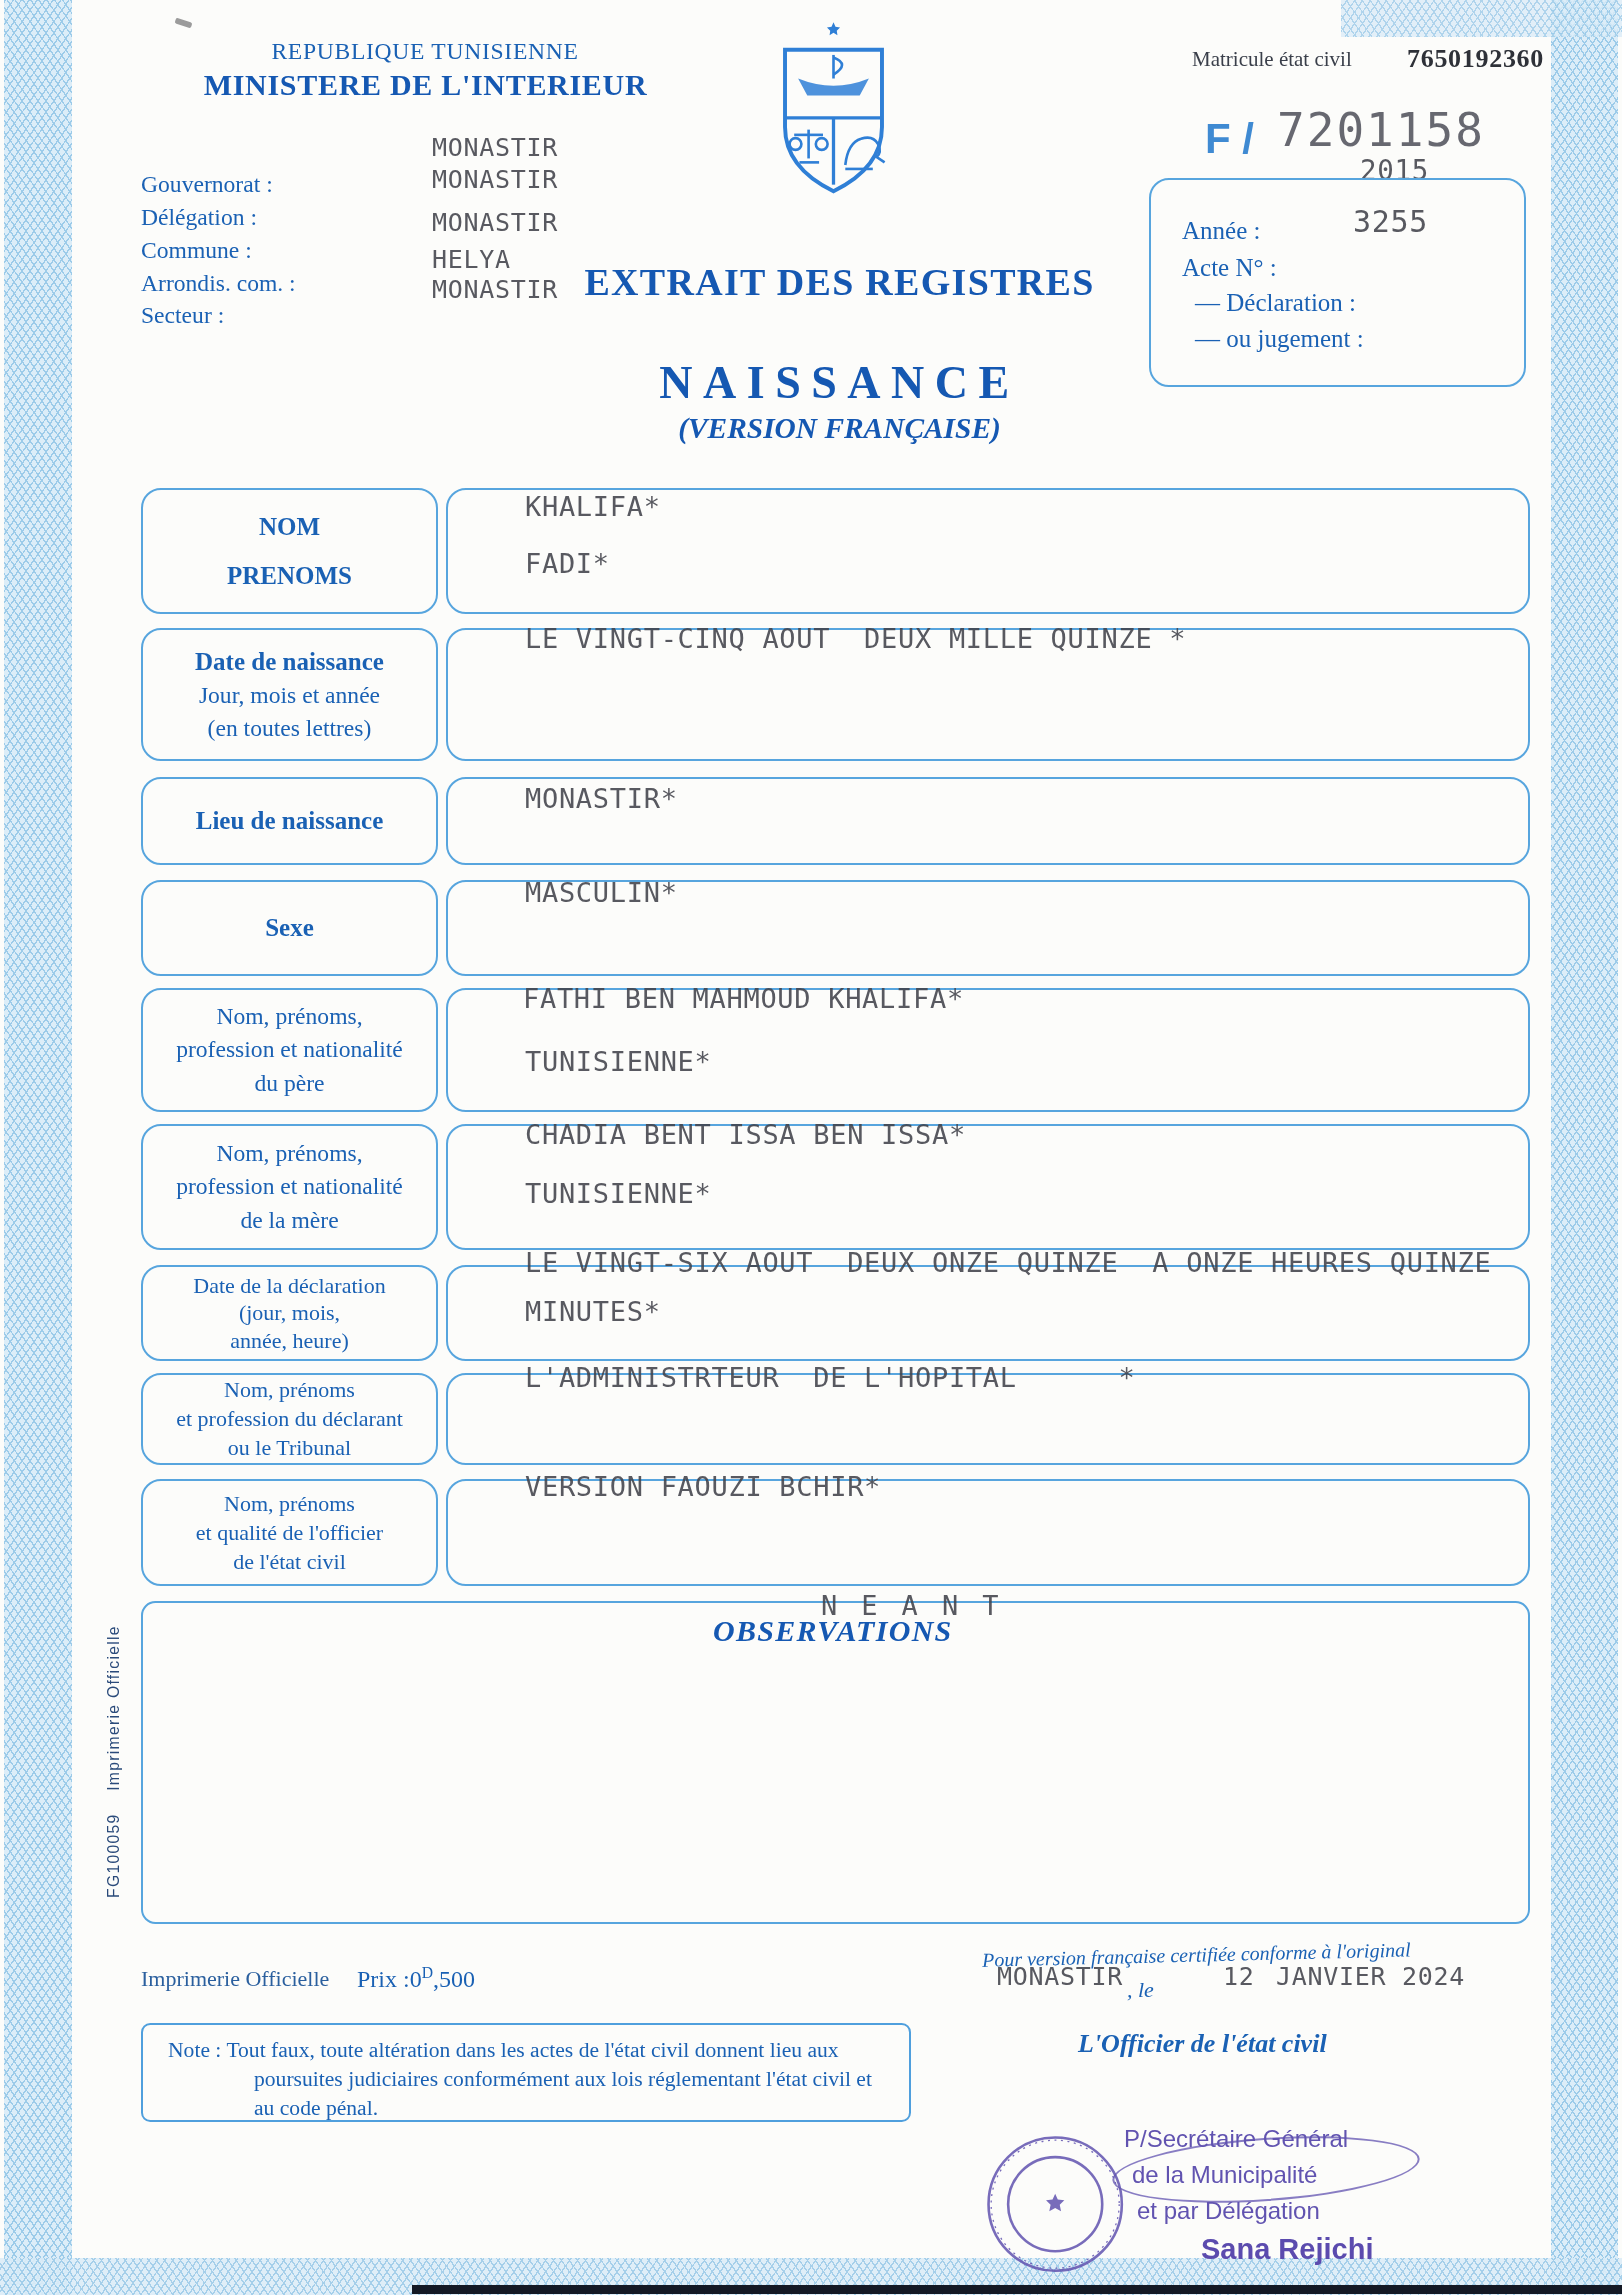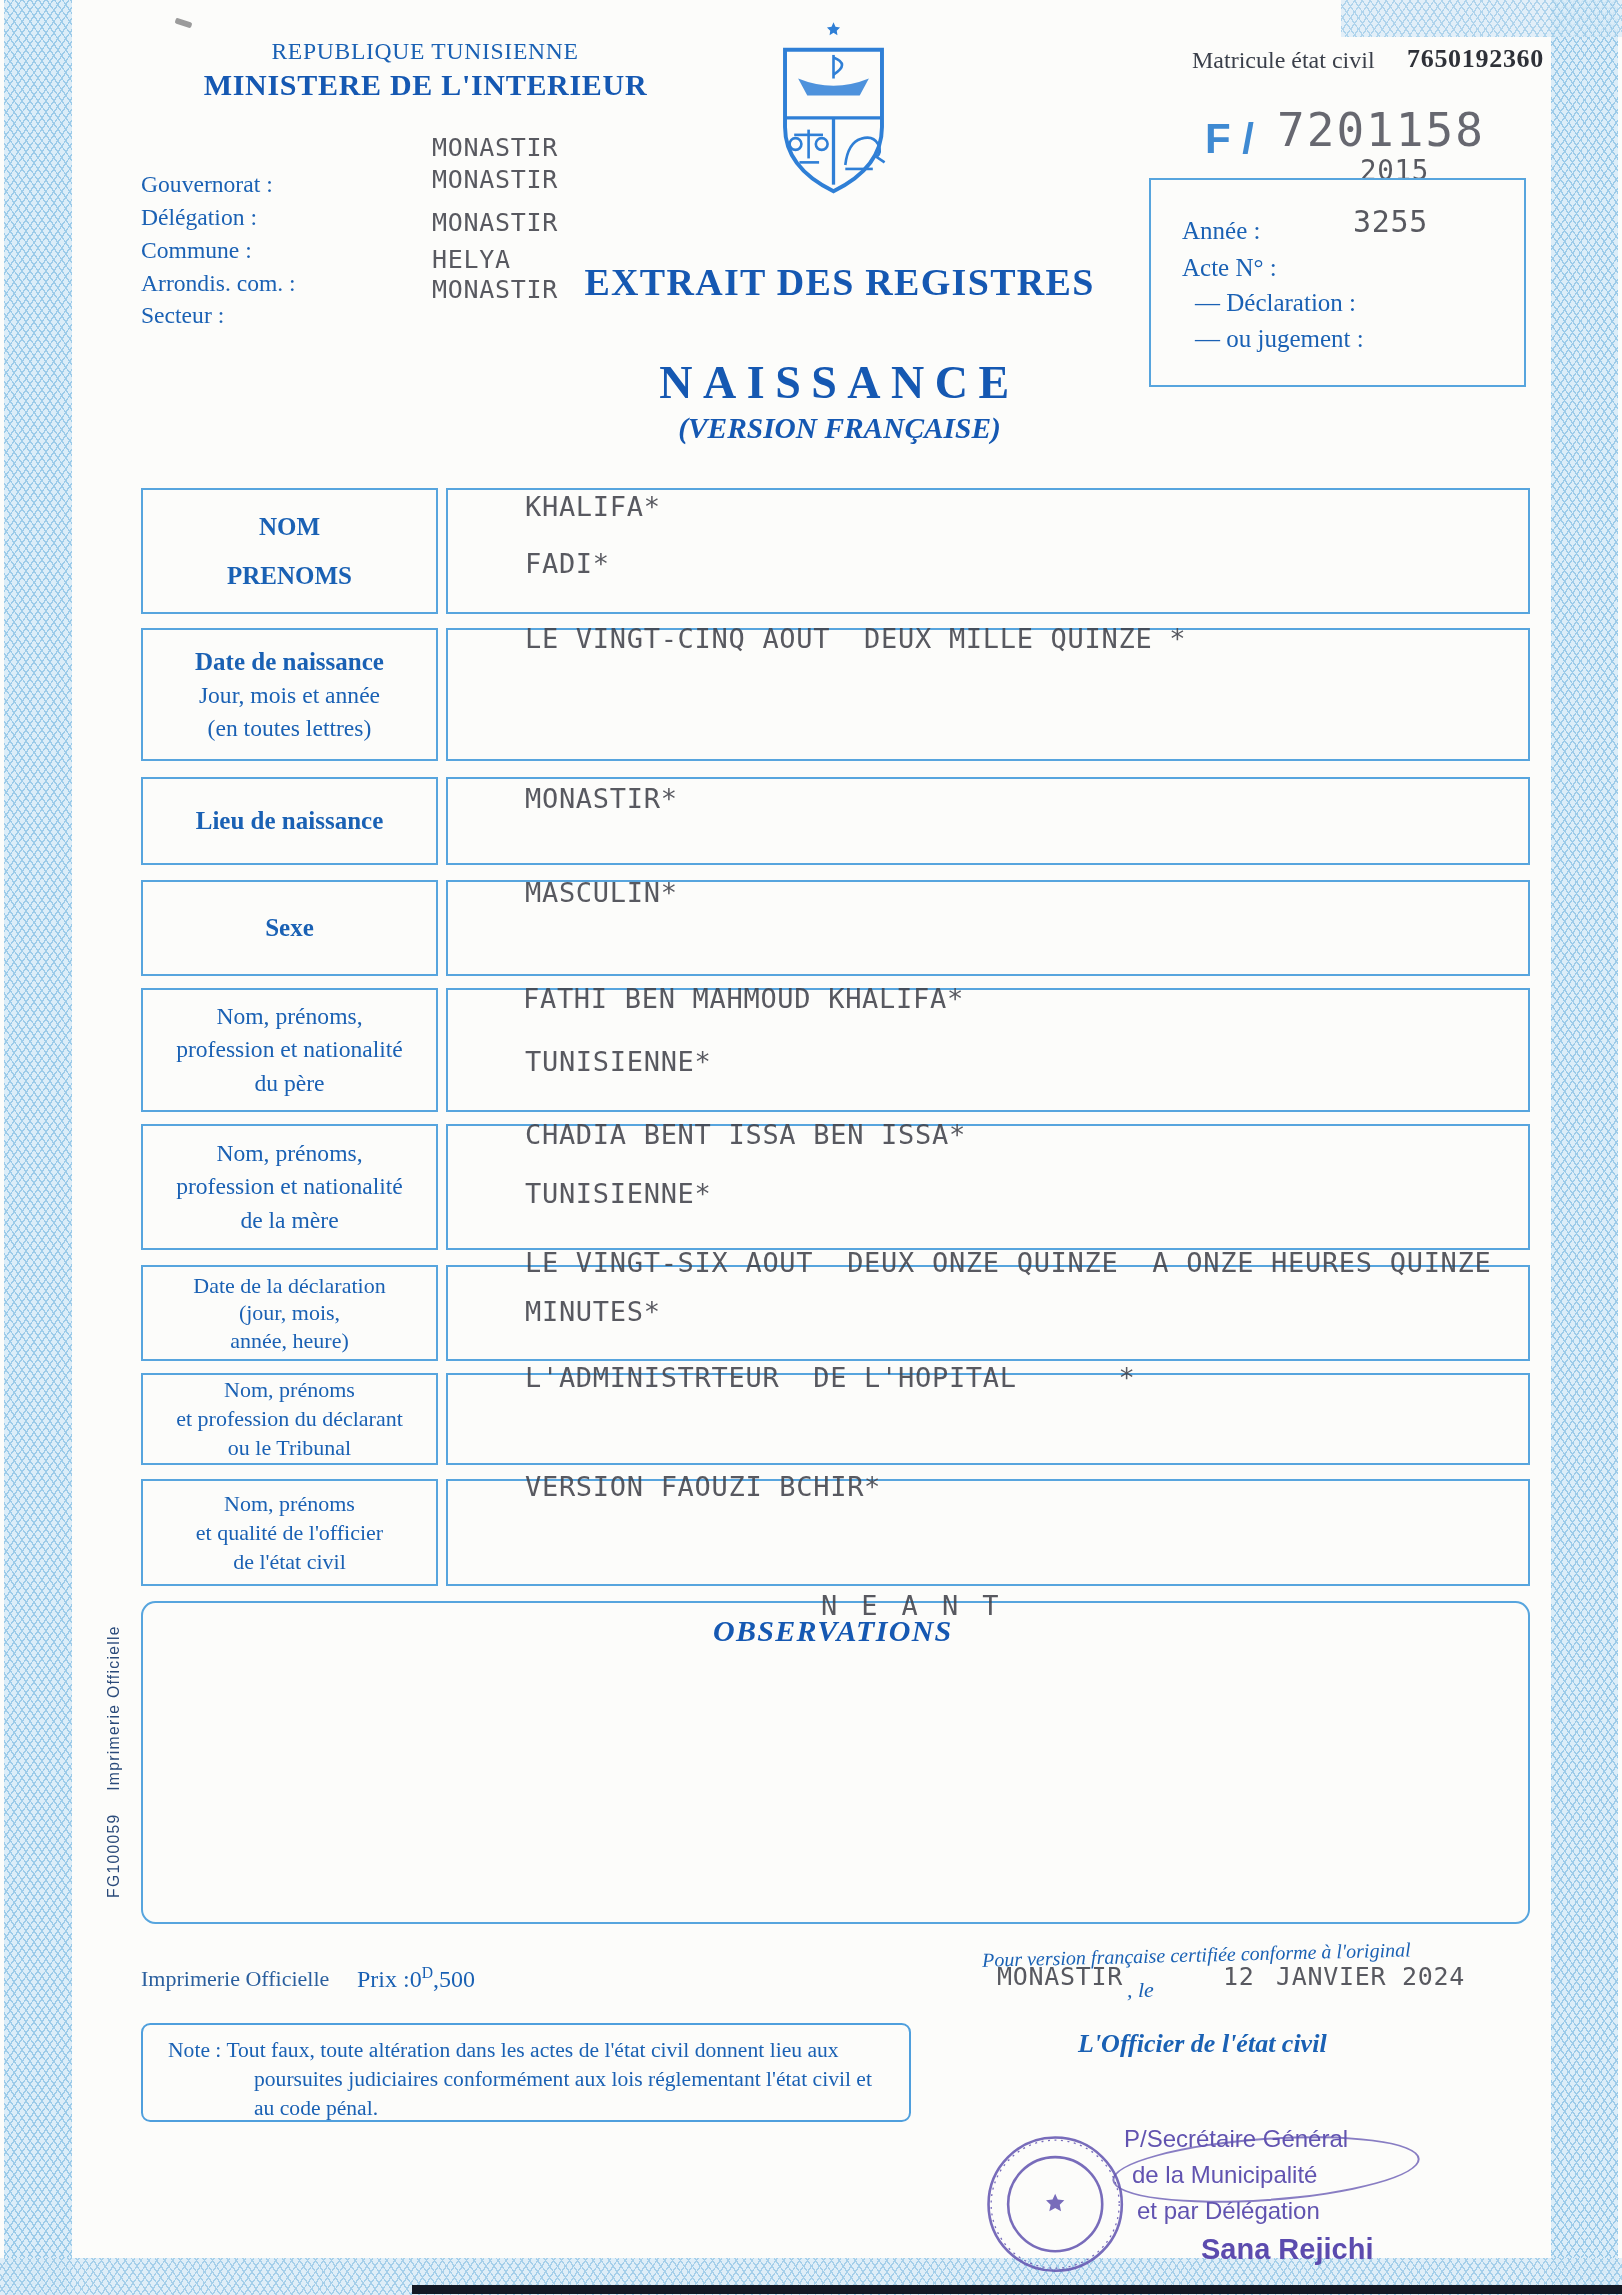--- a/index.html
+++ b/index.html
@@ -11,21 +11,21 @@
   .guil{position:absolute;
     background:
       repeating-linear-gradient(55deg, rgba(255,255,255,0) 0 5.2px, #9ccbe9 5.2px 6.5px),
       repeating-linear-gradient(-55deg, rgba(255,255,255,0) 0 5.2px, #9ccbe9 5.2px 6.5px),
       #dcedf8;}
   .blue{color:#1a61b4}
   .title-blue{color:#1558b2}
   .typed{font-family:"DejaVu Sans Mono","Liberation Mono",monospace;color:#42434b;
          opacity:.88;font-size:27px;letter-spacing:0.7px;white-space:pre}
   .typed.small{font-size:25px}
-  .box{border:2px solid #57a5de;border-radius:0;background:transparent}
+  .box{border:2px solid #57a5de;border-radius:20px;background:transparent}
   .row-label{left:141px;width:297px;display:flex;flex-direction:column;justify-content:center;
              align-items:center;text-align:center;gap:6.5px;padding:3.9px}
   .row-value{left:446px;width:1084px}
   .lbl{font-size:23.6px;color:#1a61b4;line-height:1.25}
   .lbl.b{font-weight:bold;font-size:25px}
   .admin-label{font-size:23.6px;color:#1a61b4}
   .acte-label{font-size:25px;color:#1a61b4}
   .hdr-center{text-align:center}
   .side-code{transform:rotate(-90deg);transform-origin:0 0;font-size:15.7px;color:#2a4a7a;
              font-family:"Liberation Sans",sans-serif;letter-spacing:1.3px;white-space:pre}
@@ -41,21 +41,21 @@
   <div class="guil" style="left:3.9px;top:0;width:68px;height:2295px"></div>
   <div class="guil" style="left:1551px;top:0;width:67px;height:2295px"></div>
   <div class="guil" style="left:0;top:2258px;width:1623px;height:38px;opacity:.9"></div>
   <div class="guil" style="left:1341px;top:0;width:281px;height:37px;opacity:.8"></div>
 
   <div class="abs" style="left:175px;top:19.6px;width:17px;height:5.9px;background:#9b9b9b;border-radius:2px;transform:rotate(18deg)"></div>
 
   <div class="abs hdr-center" style="left:222px;top:38px;width:406px;font-size:23.6px;letter-spacing:0.7px"><span class="blue">REPUBLIQUE TUNISIENNE</span></div>
   <div class="abs hdr-center" style="left:203px;top:68px;width:445px;font-size:30px;font-weight:bold;letter-spacing:0.7px"><span class="title-blue">MINISTERE DE L'INTERIEUR</span></div>
 
-  <div class="abs" style="left:1192px;top:47px;font-size:24px;color:#3a3f4a">Matricule état civil</div>
+  <div class="abs" style="left:1192px;top:47px;font-size:21px;color:#3a3f4a">Matricule état civil</div>
   <div class="abs" style="left:1407px;top:44px;font-size:26px;font-weight:bold;color:#2e3138;letter-spacing:0.7px">7650192360</div>
 
   <div class="abs" style="left:1205px;top:115px;font-size:42px;font-family:'Liberation Sans',sans-serif;font-weight:bold;color:#3f8ad2">F /</div>
   <div class="abs typed" style="left:1277px;top:103px;font-size:46px;letter-spacing:2px;color:#53545e">7201158</div>
   <div class="abs typed" style="left:1360px;top:154px;font-size:27.5px">2015</div>
 
   <div class="abs box" style="left:1149px;top:178px;width:377px;height:209px;border-width:2.6px"></div>
   <div class="abs acte-label" style="left:1182px;top:217px">Année :</div>
   <div class="abs typed" style="left:1353px;top:204px;font-size:30px">3255</div>
   <div class="abs acte-label" style="left:1182px;top:254px">Acte N° :</div>

